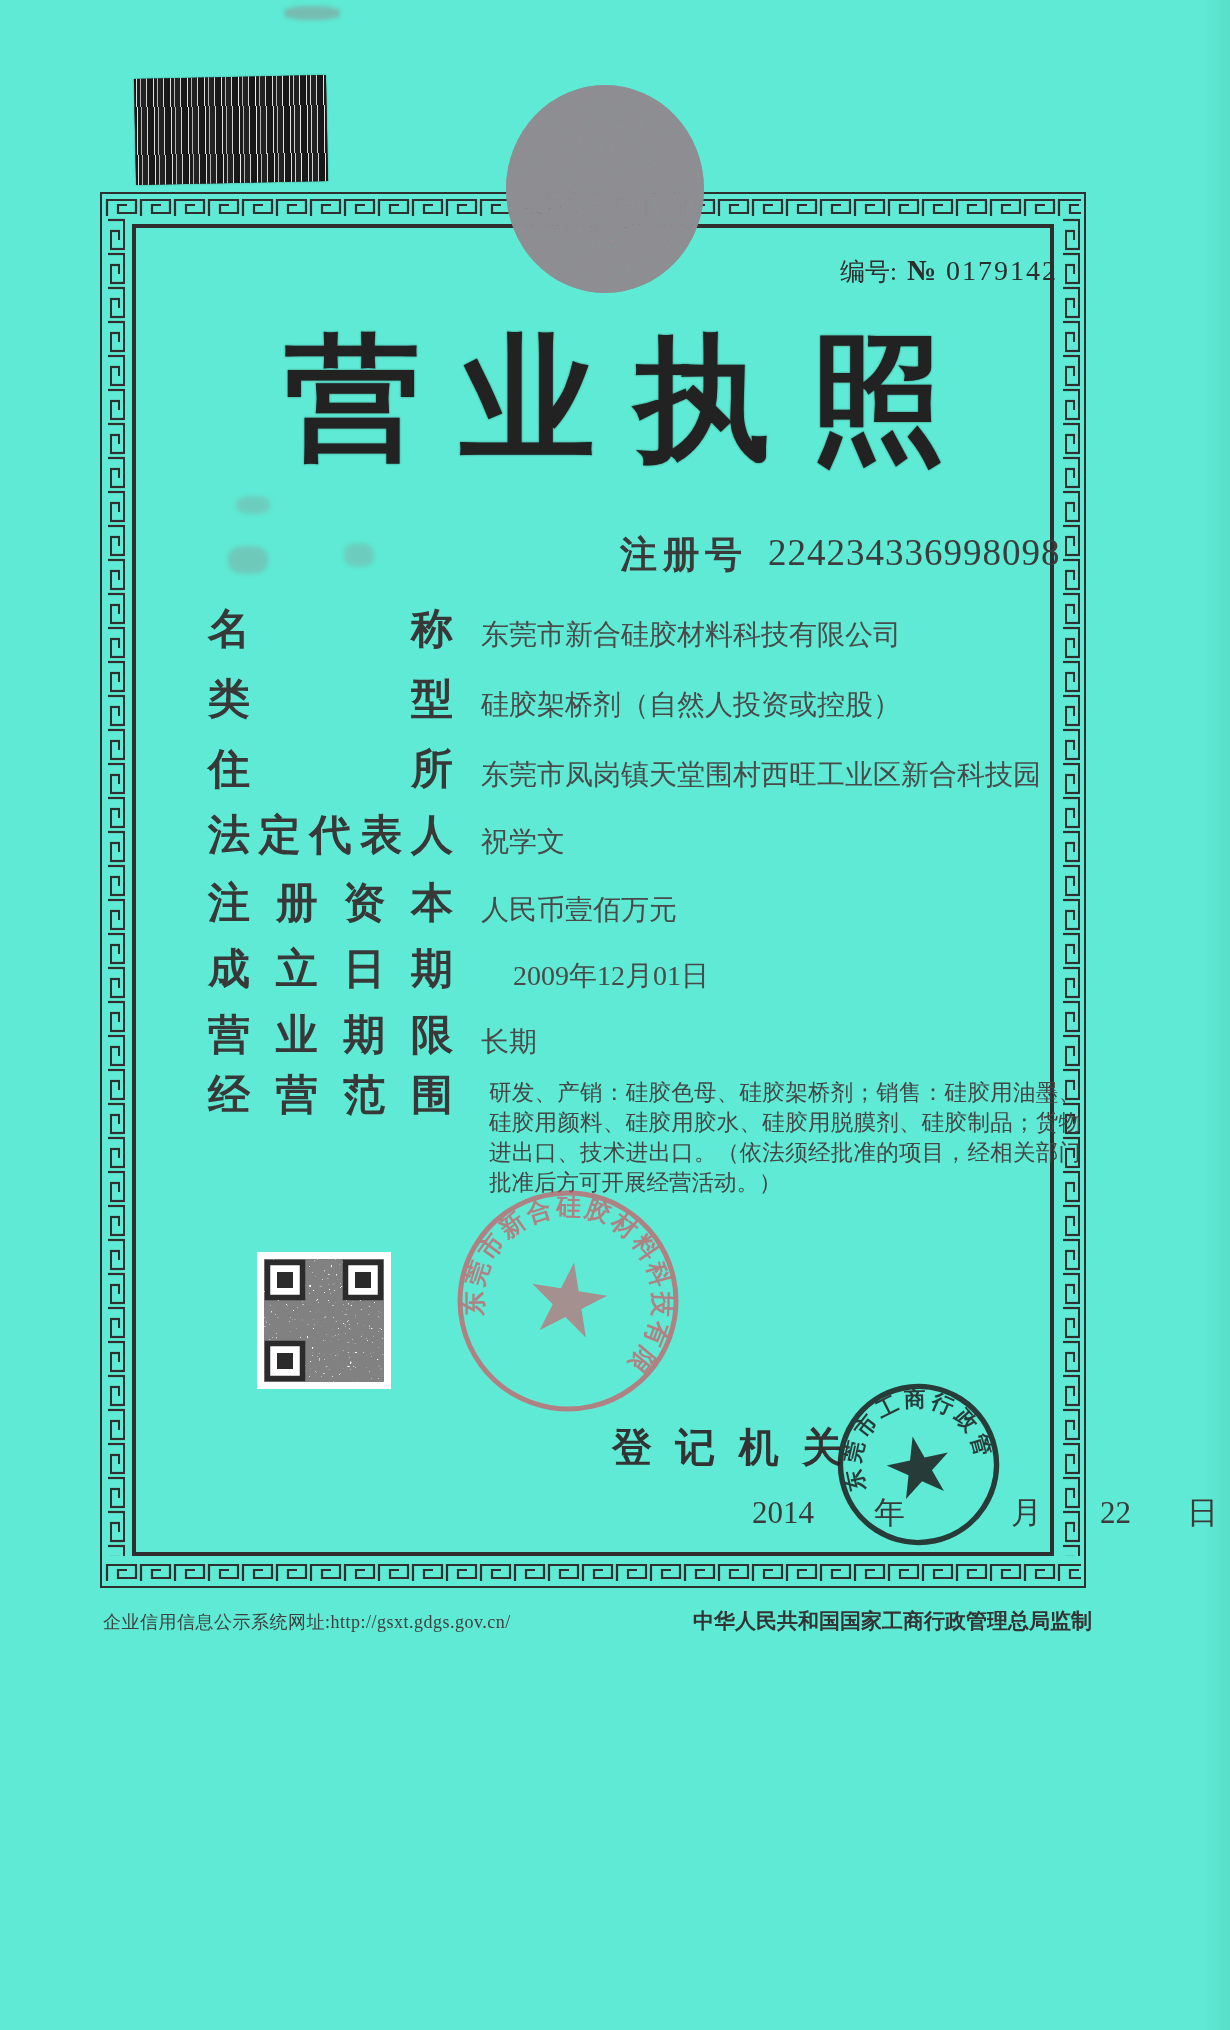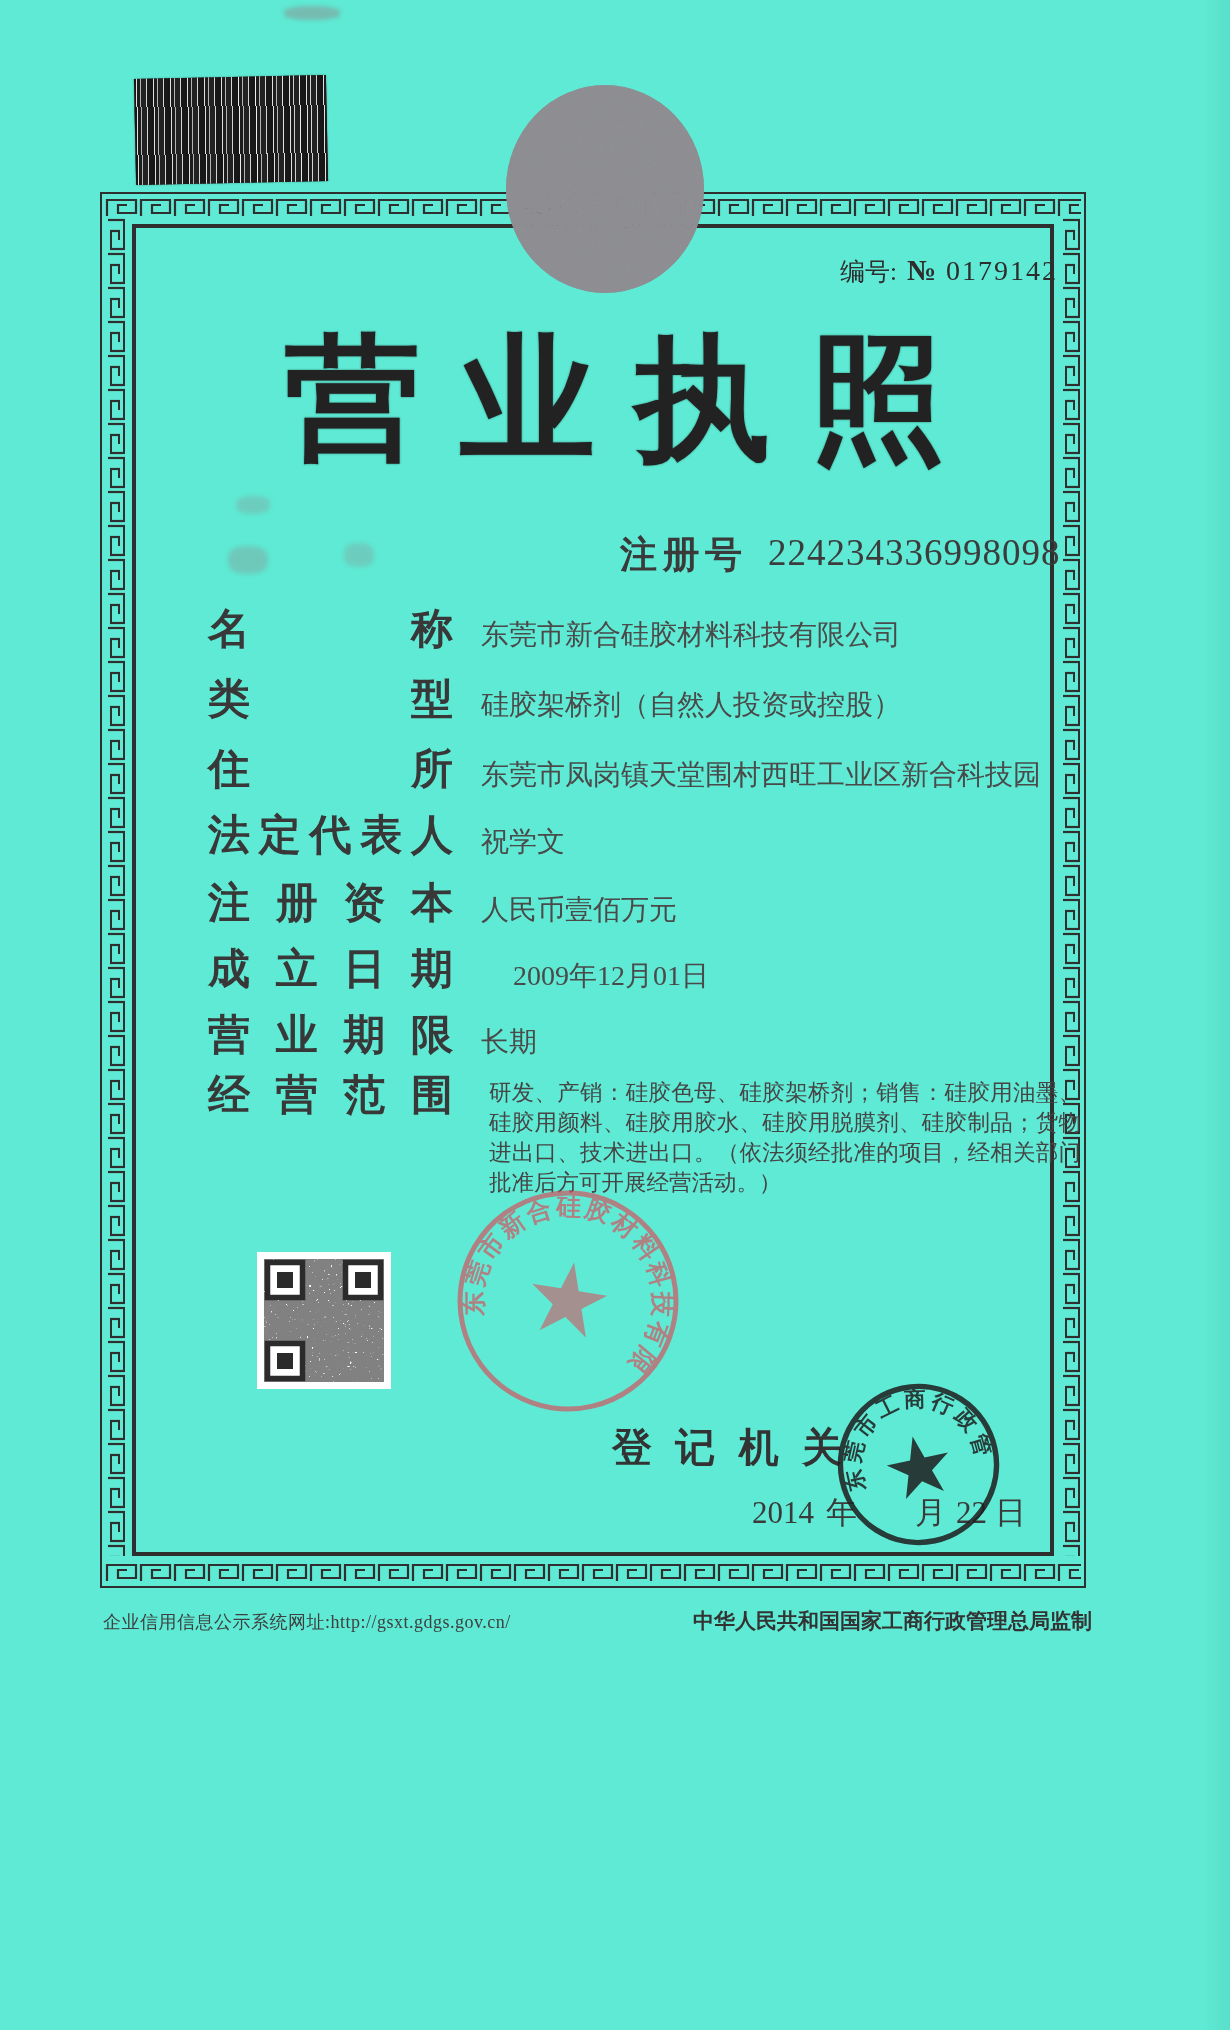--- a/index.html
+++ b/index.html
@@ -206,21 +206,21 @@
     </text>
   </svg>
 
   <div class="abs registrar" style="left:612px;top:1420px;">
       <span>登</span>
       <span>记</span>
       <span>机</span>
       <span>关</span>
     </div>
 
-  <div class="abs dateline" style="left:752px;top:1492px;">
+  <div class="abs dateline" style="left:752px;top:1492px;gap:48px;">
     <span>2014</span>
     <span style="margin-left:12px;">年</span>
     <span style="margin-left:58px;">月</span>
     <span style="margin-left:10px;text-align:center;">22</span>
     <span style="margin-left:8px;">日</span>
   </div>
 
   <svg class="abs" style="left:826px;top:1372px;transform:rotate(-12deg);" width="185" height="185" opacity="0.86">
     <defs>
         <path id="blkArc" d="M36.5,107.5 A58,58 0 1 1 148.5,107.5" fill="none"></path>

